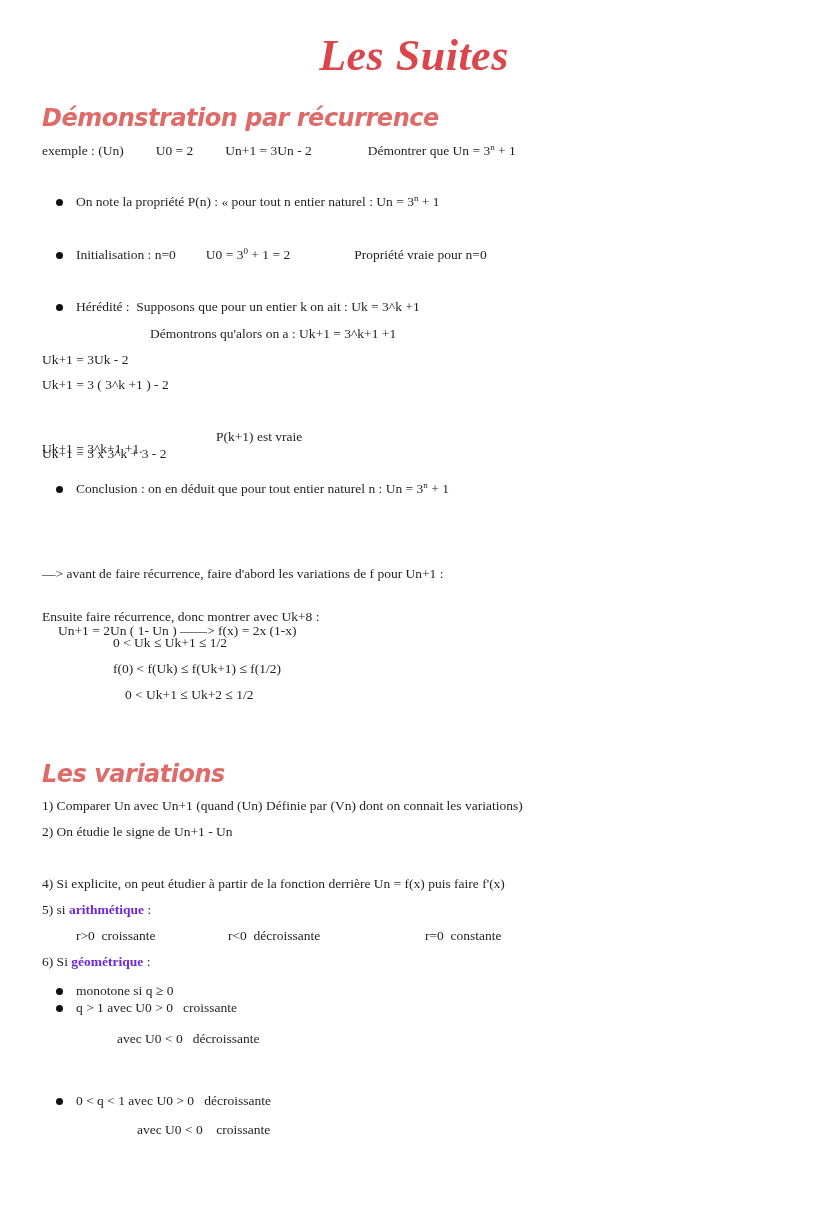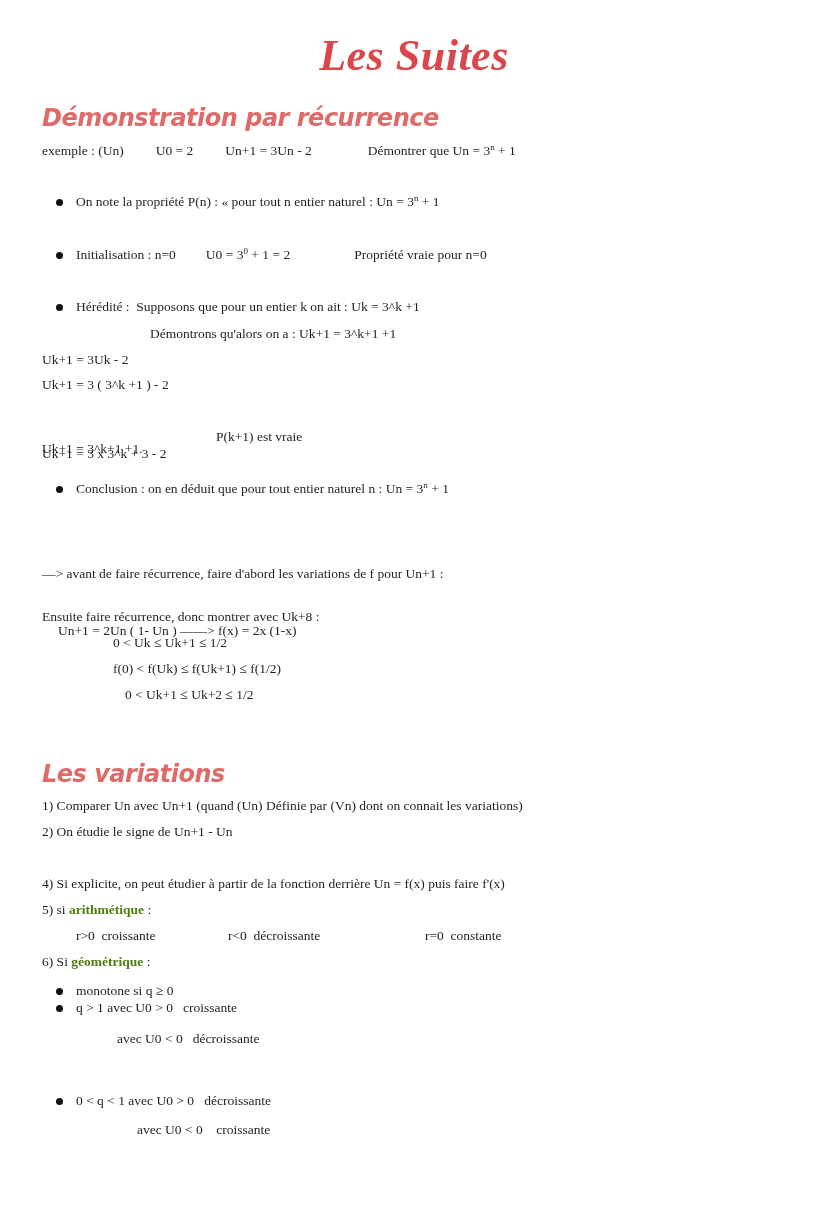--- a/index.html
+++ b/index.html
@@ -22,21 +22,21 @@
       letter-spacing: -0.5px;
     }
     .line {
       position: absolute; font-size: 13.5px; line-height: 18px; white-space: pre;
       font-family: "Liberation Serif", "DejaVu Serif", serif;
     }
     .bullet::before {
       content: ""; position: absolute; left: -20px; top: 6px;
       width: 7px; height: 7px; border-radius: 50%; background: #111;
     }
-    .hl { color: #4d7c0f; font-weight: bold; margin-top: 37px; }
+    .hl { color: #6d28d9; font-weight: bold; margin-top: 37px; }
     sup { font-size: 9px; vertical-align: 5px; line-height: 0; }
     .gap { display: inline-block; }
   </style>
 </head>
 <body>
 
 <div class="page">
 
   <div class="title">Les Suites</div>
 

